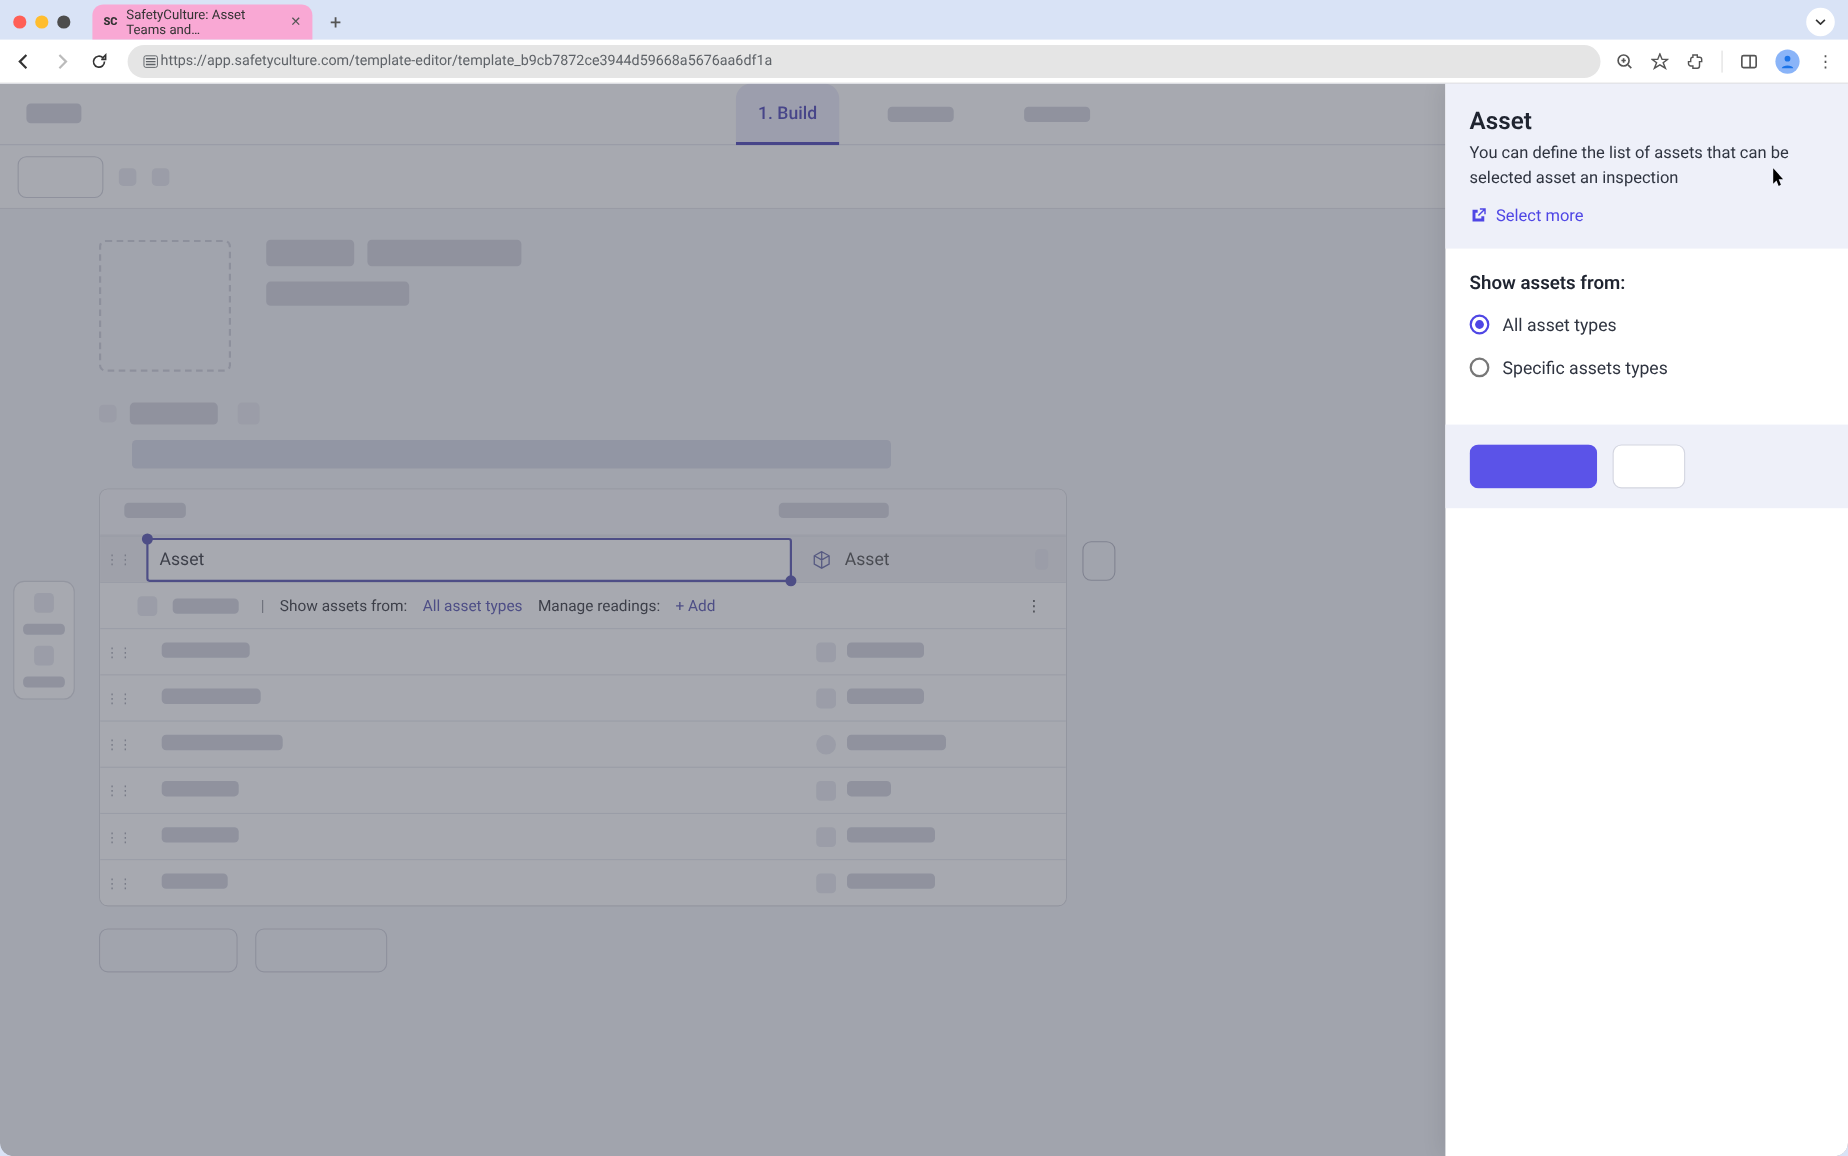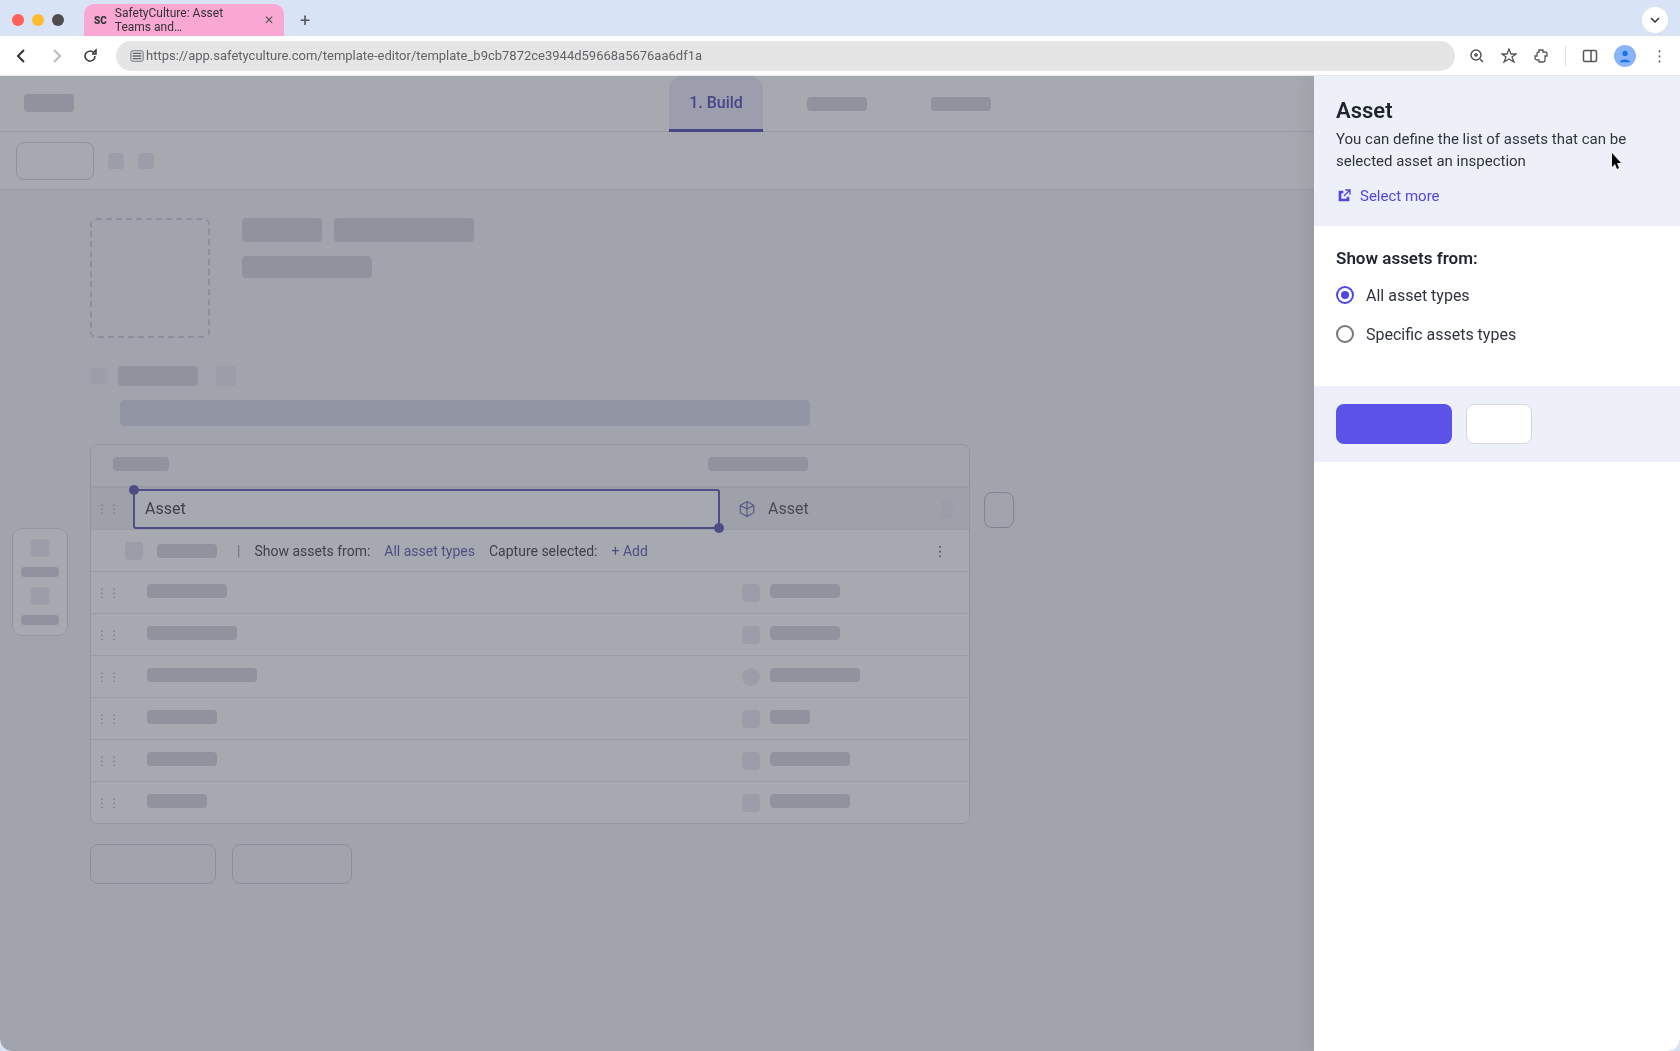--- a/index.html
+++ b/index.html
@@ -378,21 +378,21 @@
               <span style="margin-left:auto;margin-right:16px;" class="ghost-light">&nbsp;&nbsp;&nbsp;</span>
             </div>
           </div>
 
           <div class="sub-row">
             <span class="ghost-light" style="width:18px;height:18px;"></span>
             <span class="ghost" style="width:60px;height:14px;"></span>
             <span style="margin-left:6px;color:#94969f;">|</span>
             <span>Show assets from:</span>
             <span class="link">All asset types</span>
-            <span>Capture selected:</span>
+            <span>Manage readings:</span>
             <span class="link">+ Add</span>
             <span class="kebab">⋮</span>
           </div>
 
           <div class="row">
               <div class="drag">⋮⋮</div>
               <div class="q-col"><span class="ghost" style="width:80px;height:14px;"></span></div>
               <div class="a-col"><span class="ghost-light" style="width:18px;height:18px;display:inline-block;vertical-align:middle;margin-right:10px;"></span><span class="ghost" style="width:70px;height:14px;"></span></div>
             </div>
           <div class="row">

